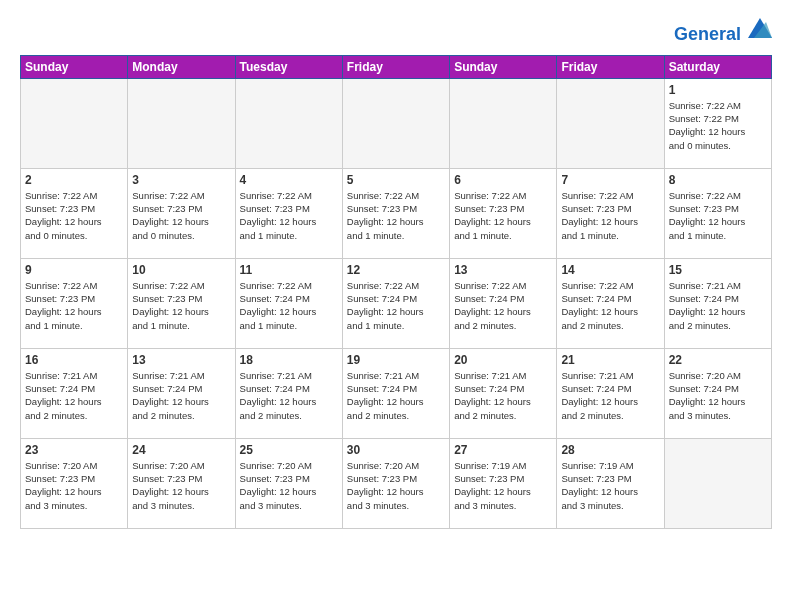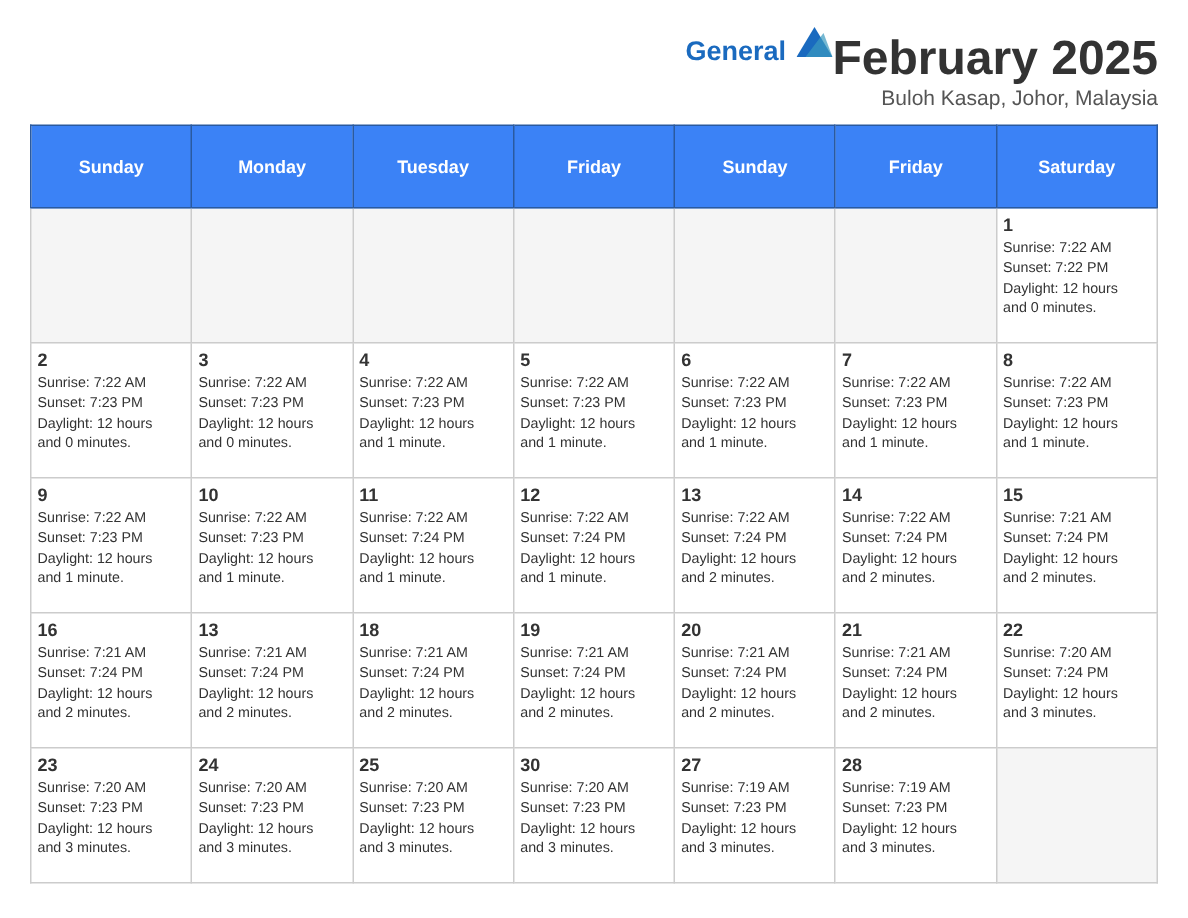--- a/index.html
+++ b/index.html
@@ -45,26 +45,26 @@
     .location {
       font-size: 14px;
       color: #555;
     }
     table {
       width: 100%;
       border-collapse: collapse;
       table-layout: fixed;
     }
     th {
-      background: #3b82f6;
+      background: #a21caf;
       color: #fff;
       font-size: 12px;
       font-weight: bold;
-      padding: 20px 4px;
-      text-align: center;
+      padding: 4px 4px;
+      text-align: left;
       border: 1px solid #2a5a9f;
     }
     td {
       border: 1px solid #ccc;
       vertical-align: top;
       padding: 4px;
       height: 90px;
       background: #fff;
     }
     td.empty {
@@ -92,24 +92,20 @@
         <span class="logo-text">
           <span class="blue">General</span>
           <svg class="logo-icon" viewBox="0 0 24 20" xmlns="http://www.w3.org/2000/svg">
             <polygon points="0,20 12,0 24,20" fill="#1a6abf"></polygon>
             <polygon points="6,20 18,4 24,20" fill="#3a9abf" opacity="0.7"></polygon>
           </svg>
         </span>
       </div>
     </div>
   </div>
-  <div class="title-block">
-    <div class="month-title">February 2025</div>
-    <div class="location">Buloh Kasap, Johor, Malaysia</div>
-  </div>
 </div>
 
 <table>
   <thead>
     <tr>
     <th>Sunday</th>
         <th>Monday</th>
         <th>Tuesday</th>
         <th>Friday</th>
         <th>Sunday</th>

